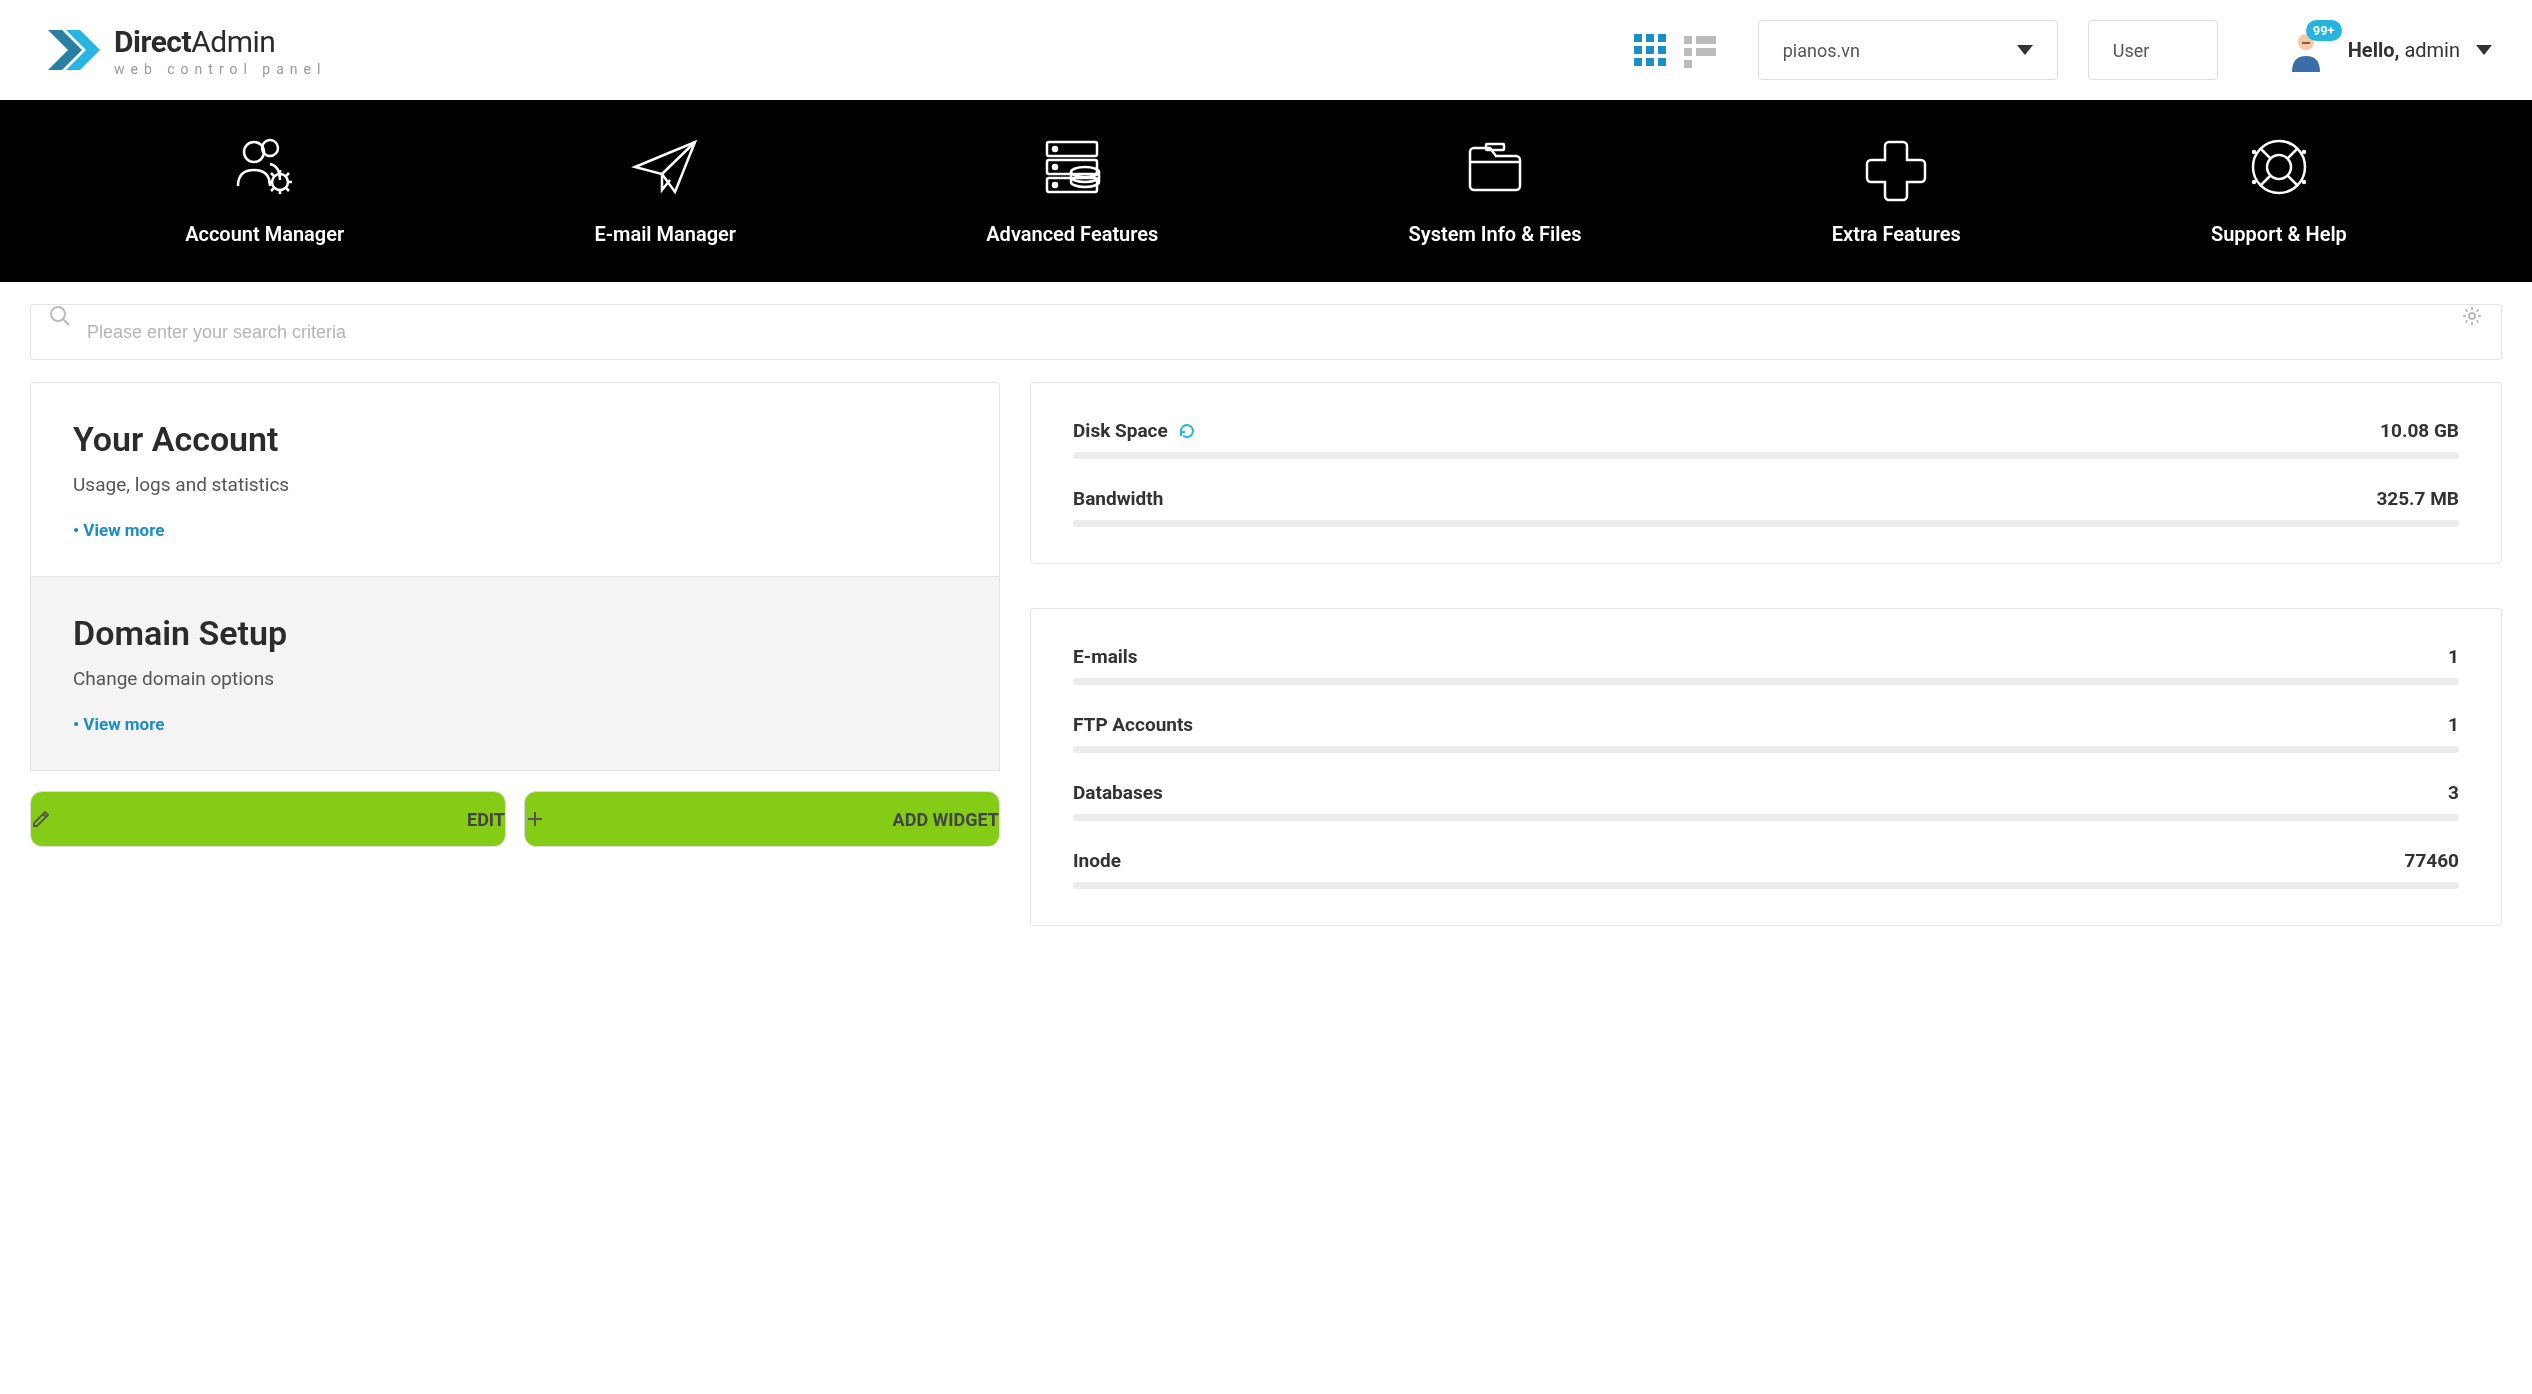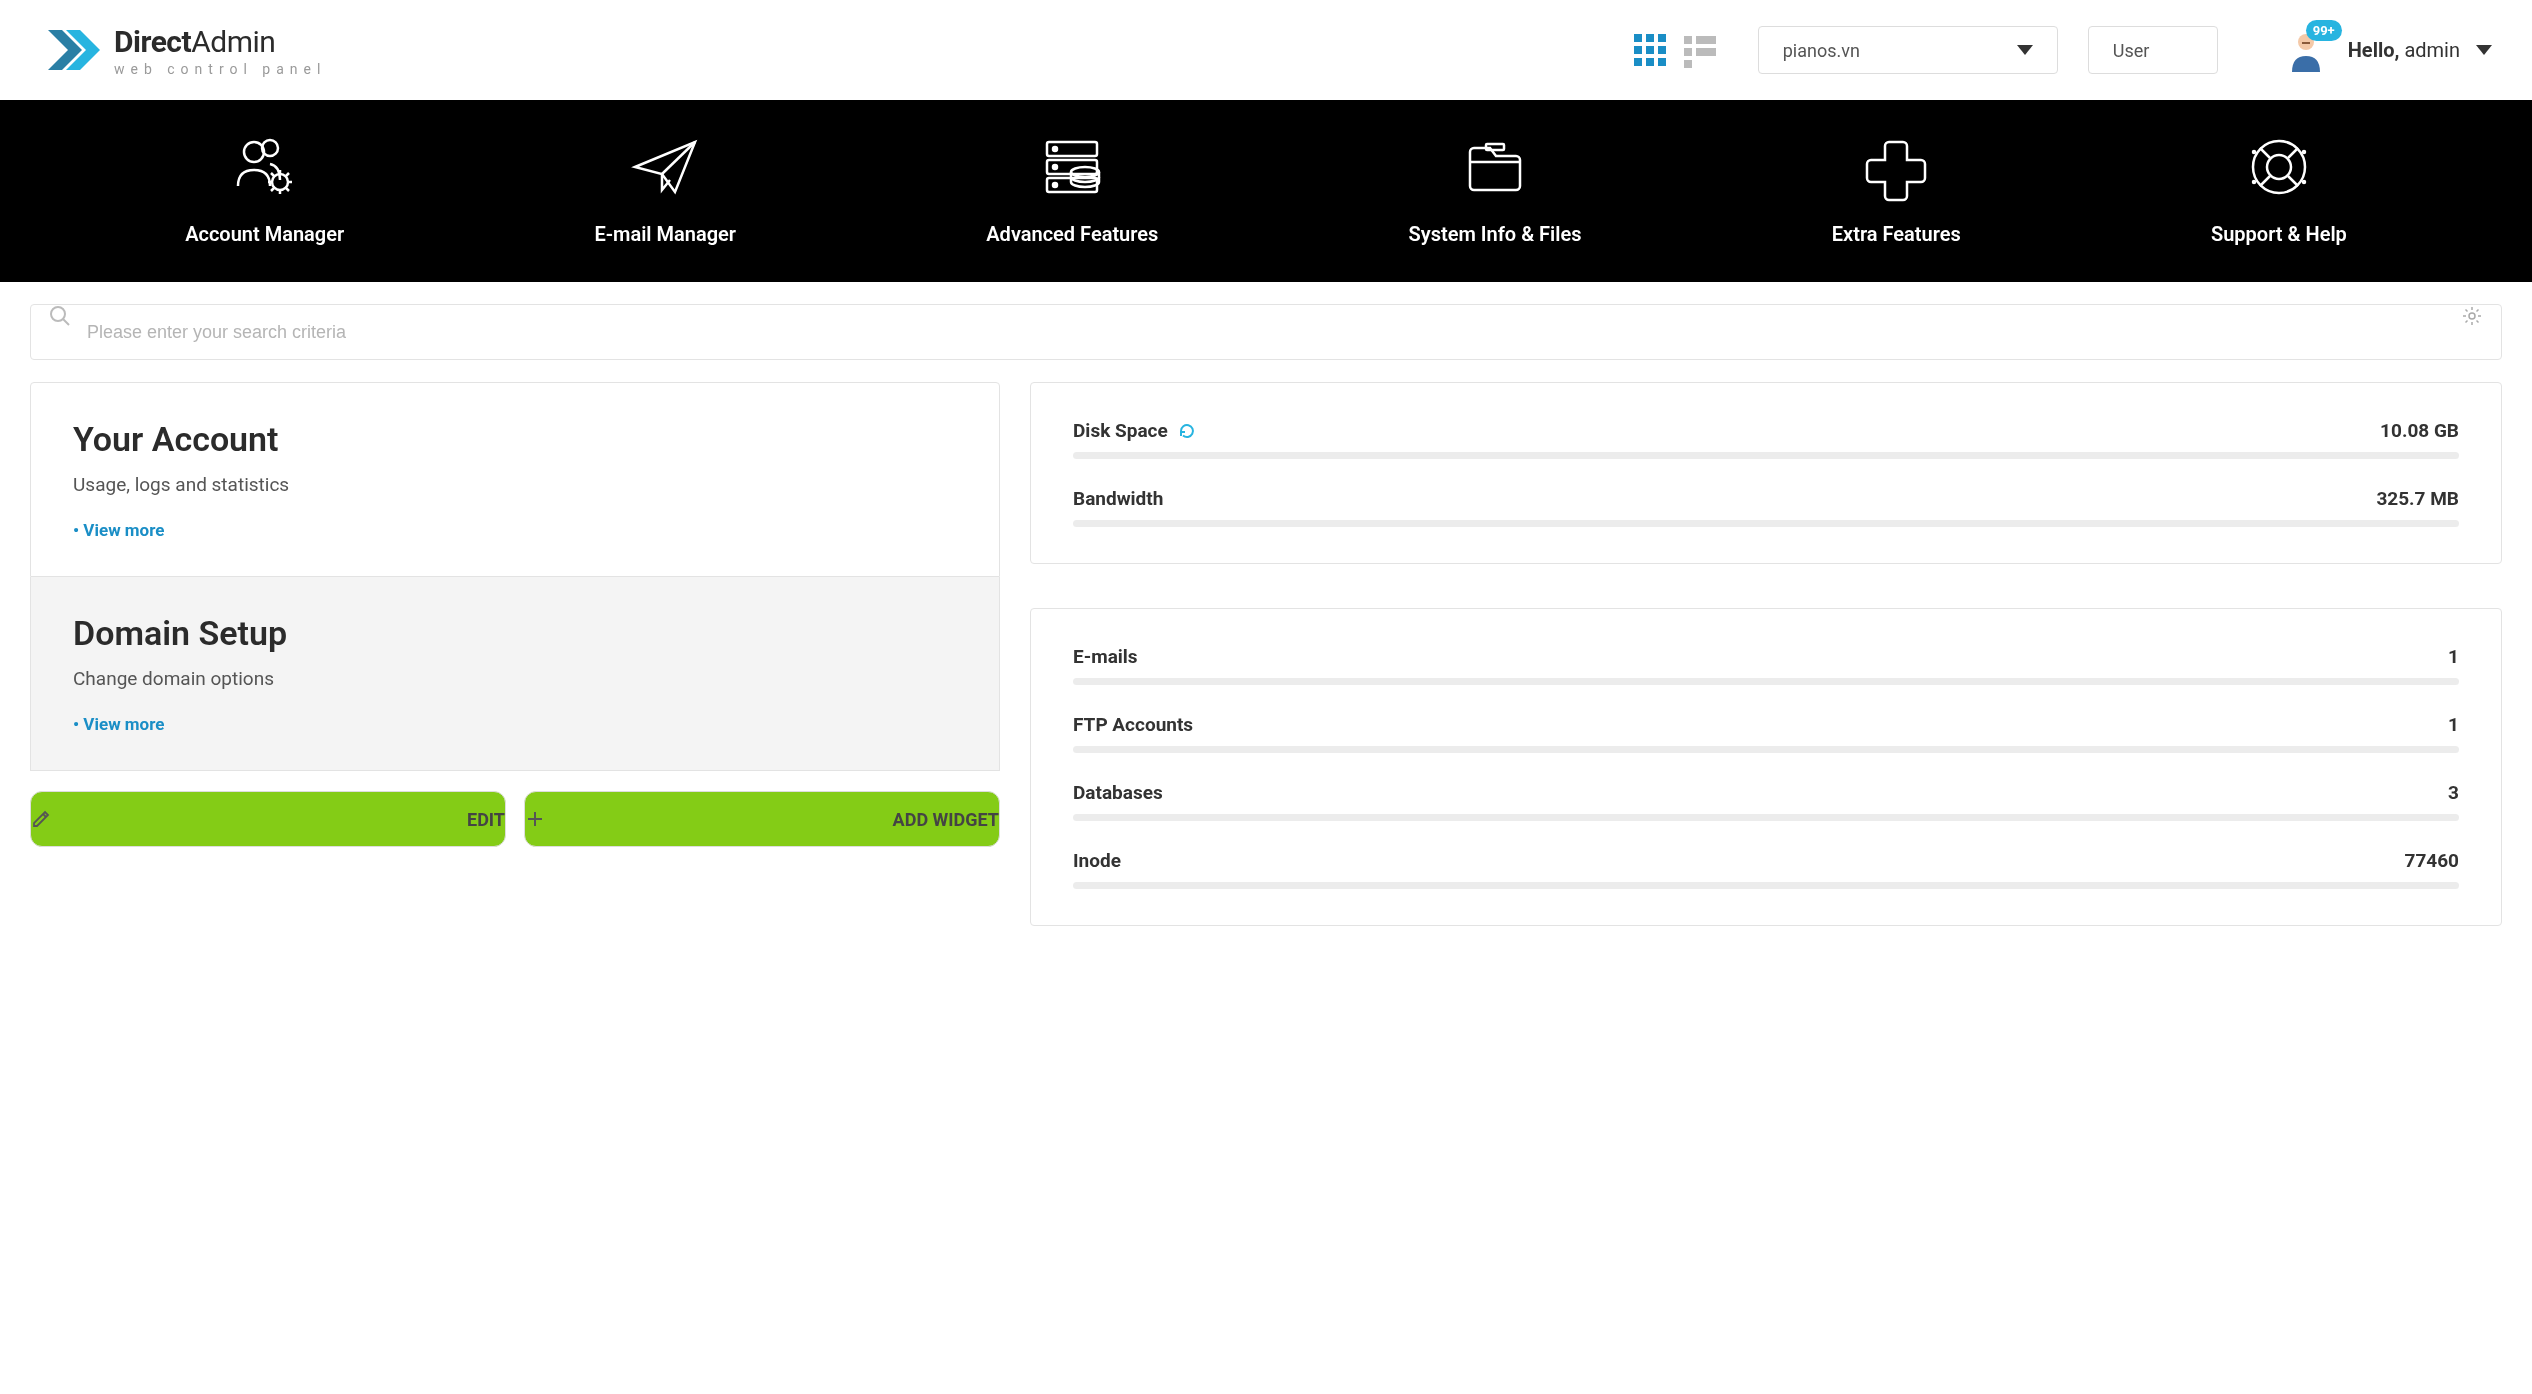--- a/index.html
+++ b/index.html
@@ -11,21 +11,21 @@
 .logo-text { display: flex; flex-direction: column; }
 .logo-title { font-size: 30px; font-weight: 700; color: #2b2b2b; letter-spacing: -0.5px; }
 .logo-title .light { font-weight: 400; }
 .logo-sub { font-size: 14px; color: #9a9a9a; letter-spacing: 6px; text-transform: lowercase; margin-top: 2px; }
 
 .topbar-spacer { flex: 1; }
 
 .view-toggle { display: flex; gap: 14px; margin-right: 40px; }
 .view-toggle .grid-icon, .view-toggle .list-icon { width: 36px; height: 36px; cursor: pointer; }
 
-.dropdown-btn { border: 1px solid #ddd; background: #fff; border-radius: 4px; padding: 10px 24px; height: 48px; display: flex; align-items: center; justify-content: space-between; cursor: pointer; font-size: 18px; color: #555; }
+.dropdown-btn { border: 1px solid #ddd; background: #fff; border-radius: 4px; padding: 10px 24px; height: 60px; display: flex; align-items: center; justify-content: space-between; cursor: pointer; font-size: 18px; color: #555; }
 .domain-dd { width: 300px; margin-right: 30px; }
 .role-dd { width: 130px; margin-right: 66px; gap: 28px; }
 .caret { margin-left: 16px; }
 
 .user-area { display: flex; align-items: center; cursor: pointer; }
 .avatar { position: relative; width: 44px; height: 44px; margin-right: 20px; }
 .avatar svg { width: 44px; height: 44px; }
 .badge { position: absolute; top: -8px; right: -14px; background: #27b4e0; color: #fff; font-size: 13px; font-weight: 700; padding: 3px 7px; border-radius: 14px; }
 .greeting { font-size: 20px; color: #333; }
 .greeting .bold { font-weight: 700; }

